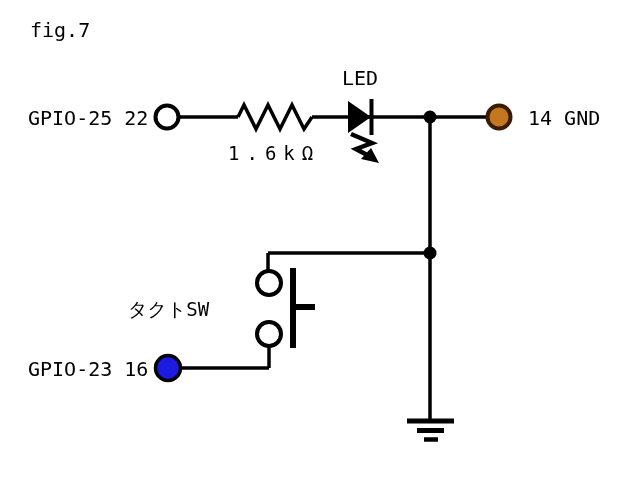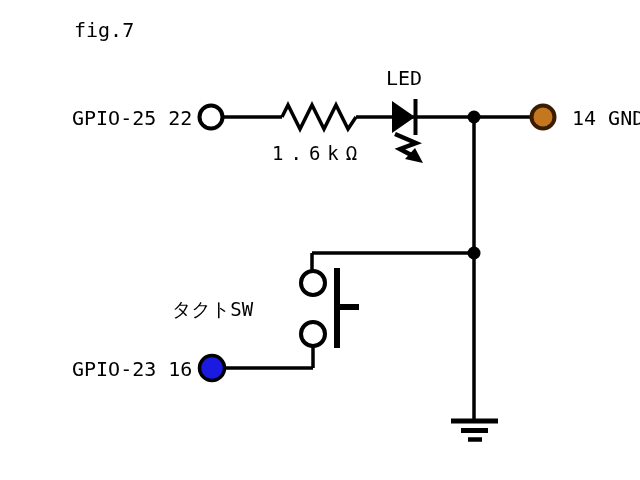--- a/index.html
+++ b/index.html
@@ -8,21 +8,20 @@
     width: 640px;
     height: 480px;
     background: #ffffff;
     overflow: hidden;
   }
   .stage {
     position: relative;
     width: 523px;
     height: 480px;
     background: #ffffff;
-    margin-left: 44px;
   }
   svg { display: block; }
   text {
     font-family: "DejaVu Sans Mono", "Liberation Mono", monospace;
     font-size: 20px;
     fill: #000000;
   }
   .resistor-label {
     letter-spacing: 7px;
     font-size: 19px;

